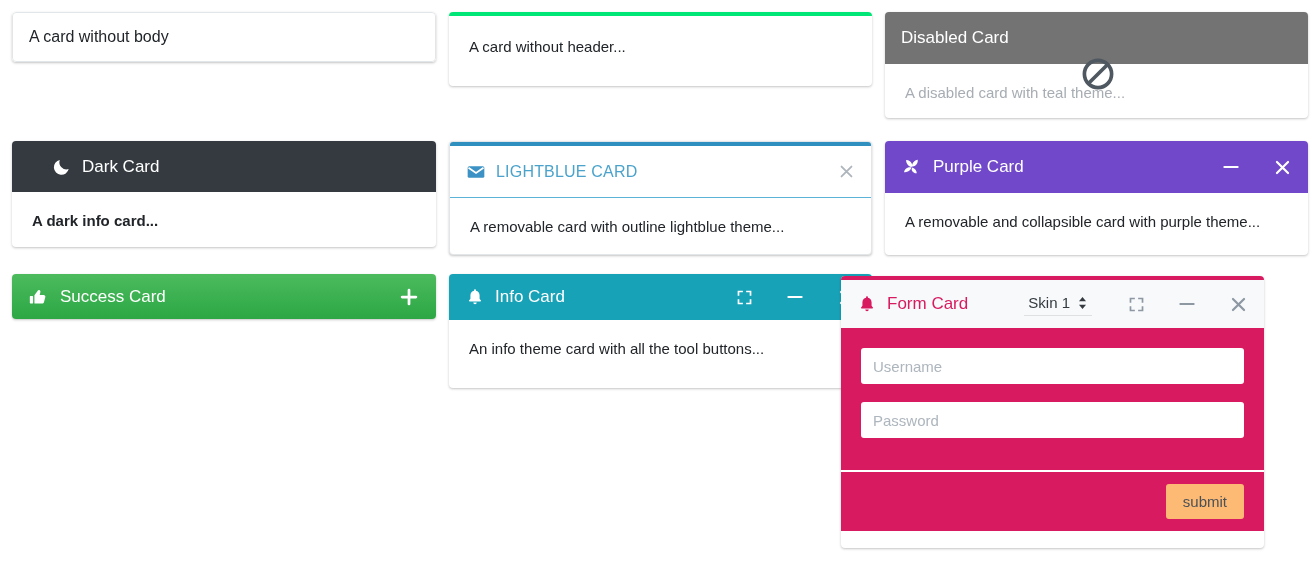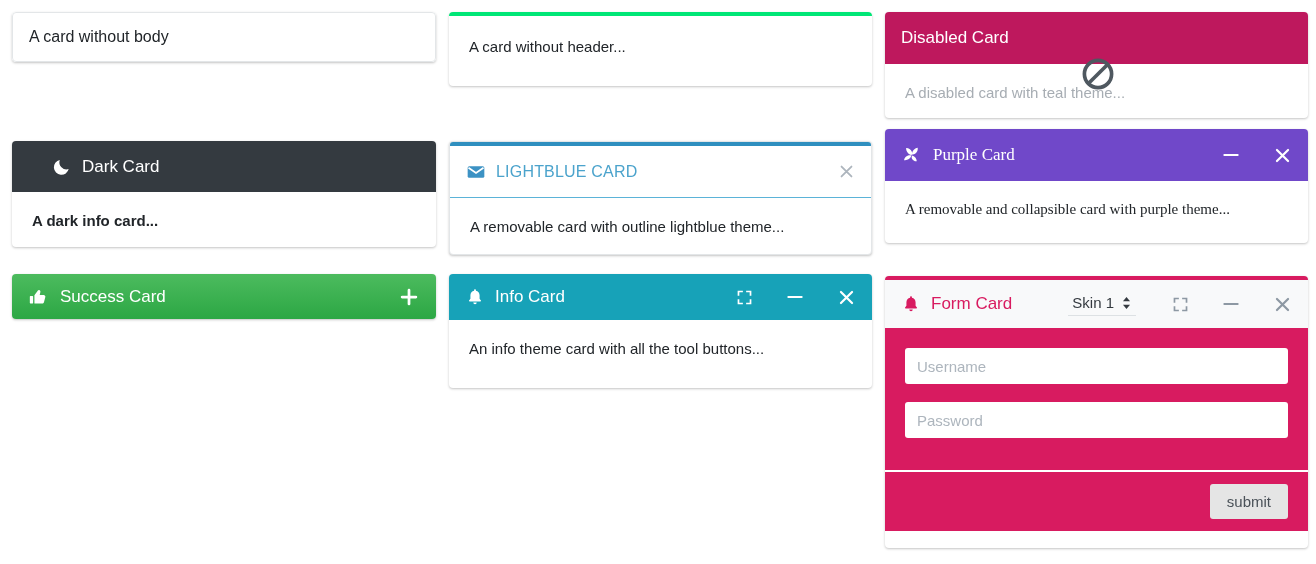--- a/index.html
+++ b/index.html
@@ -67,21 +67,21 @@
     border: 1px solid #e3e6e8; border-radius: 4px; background: #fff;
   }
 
   
   #card-no-header { left: 449px; top: 12px; width: 423px; height: 74px; }
   #card-no-header .accent-bar { background: #00e676; }
   #card-no-header .card-body { padding: 20px; color: #212529; }
 
   
   #card-disabled { left: 885px; top: 12px; width: 423px; height: 106px; cursor: not-allowed; }
-  #card-disabled .card-header { background: #be185d; color: #ffffff; height: 52px; }
+  #card-disabled .card-header { background: #737373; color: #ffffff; height: 52px; }
   #card-disabled .card-body { color: #a7adb3; padding: 18px 20px; }
   .no-entry {
     position: absolute; left: 196px; top: 45px;
     width: 34px; height: 34px; pointer-events: none;
   }
 
   
   #card-dark { left: 12px; top: 141px; width: 424px; height: 106px; }
   #card-dark .card-header { background: #343a40; color: #ffffff; height: 51px; padding-left: 40px; }
   #card-dark .card-body { font-weight: bold; color: #212529; }
@@ -91,39 +91,39 @@
   #card-lightblue .accent-bar { background: #2f8fbf; }
   #card-lightblue .card-header {
     background: #ffffff; color: #4ba3cc; height: 52px;
     border-bottom: 1px solid #5bb3d8;
     align-items: center;
   }
   #card-lightblue .card-header .title { font-size: 16px; letter-spacing: .2px; }
   #card-lightblue .tool-btn { color: #adb5bd; font-size: 20px; }
 
   
-  #card-purple { left: 885px; top: 129px; width: 423px; height: 114px; font-family: Liberation Serif, serif; }
+  #card-purple { left: 885px; top: 141px; width: 423px; height: 114px; }
   #card-purple .card-header { background: #7048c9; color: #ffffff; height: 52px; }
   #card-purple .tool-btn { color: #ffffff; }
 
   
   #card-success { left: 12px; top: 274px; width: 424px; height: 45px; }
   #card-success .card-header {
     background: linear-gradient(180deg,#4cbb5e 0%, #2ca744 100%);
     color: #ffffff; height: 45px;
   }
   #card-success .tool-btn { color: #ffffff; }
 
   
   #card-info { left: 449px; top: 274px; width: 423px; height: 114px; }
   #card-info .card-header { background: #17a2b8; color: #ffffff; height: 46px; }
   #card-info .tool-btn { color: #ffffff; }
 
   
-  #card-form { left: 885px; top: 276px; width: 423px; height: 272px; }
+  #card-form { left: 841px; top: 276px; width: 423px; height: 272px; }
   #card-form .accent-bar { background: #d81b60; }
   #card-form .card-header {
     background: #f8f9fa; color: #d81b60; height: 48px;
     font-size: 17px;
   }
   #card-form .tool-btn { color: #8d98a3; }
   #card-form .form-body {
     background: #d81b60;
     padding: 20px 20px 32px 20px;
   }
@@ -137,21 +137,21 @@
   }
   .form-input::placeholder { color: #adb5bd; }
   .form-input:last-child { margin-bottom: 0; }
   #card-form .card-footer {
     background: #d81b60;
     border-top: 2px solid #ffffff;
     padding: 12px 20px;
     display: flex; justify-content: flex-end;
   }
   .submit-btn {
-    background: #e5e5e5; color: #4a5158;
+    background: #fdba74; color: #4a5158;
     border: 0; border-radius: 3px;
     font-family: "Liberation Sans", sans-serif;
     font-size: 15px; padding: 9px 17px; cursor: pointer;
   }
   .skin-select {
     display: inline-flex; align-items: center; gap: 7px;
     border-bottom: 1px solid #dde1e4;
     padding: 2px 4px 4px 4px;
     color: #343a40; font-size: 15px; cursor: pointer;
     margin-right: 4px;

